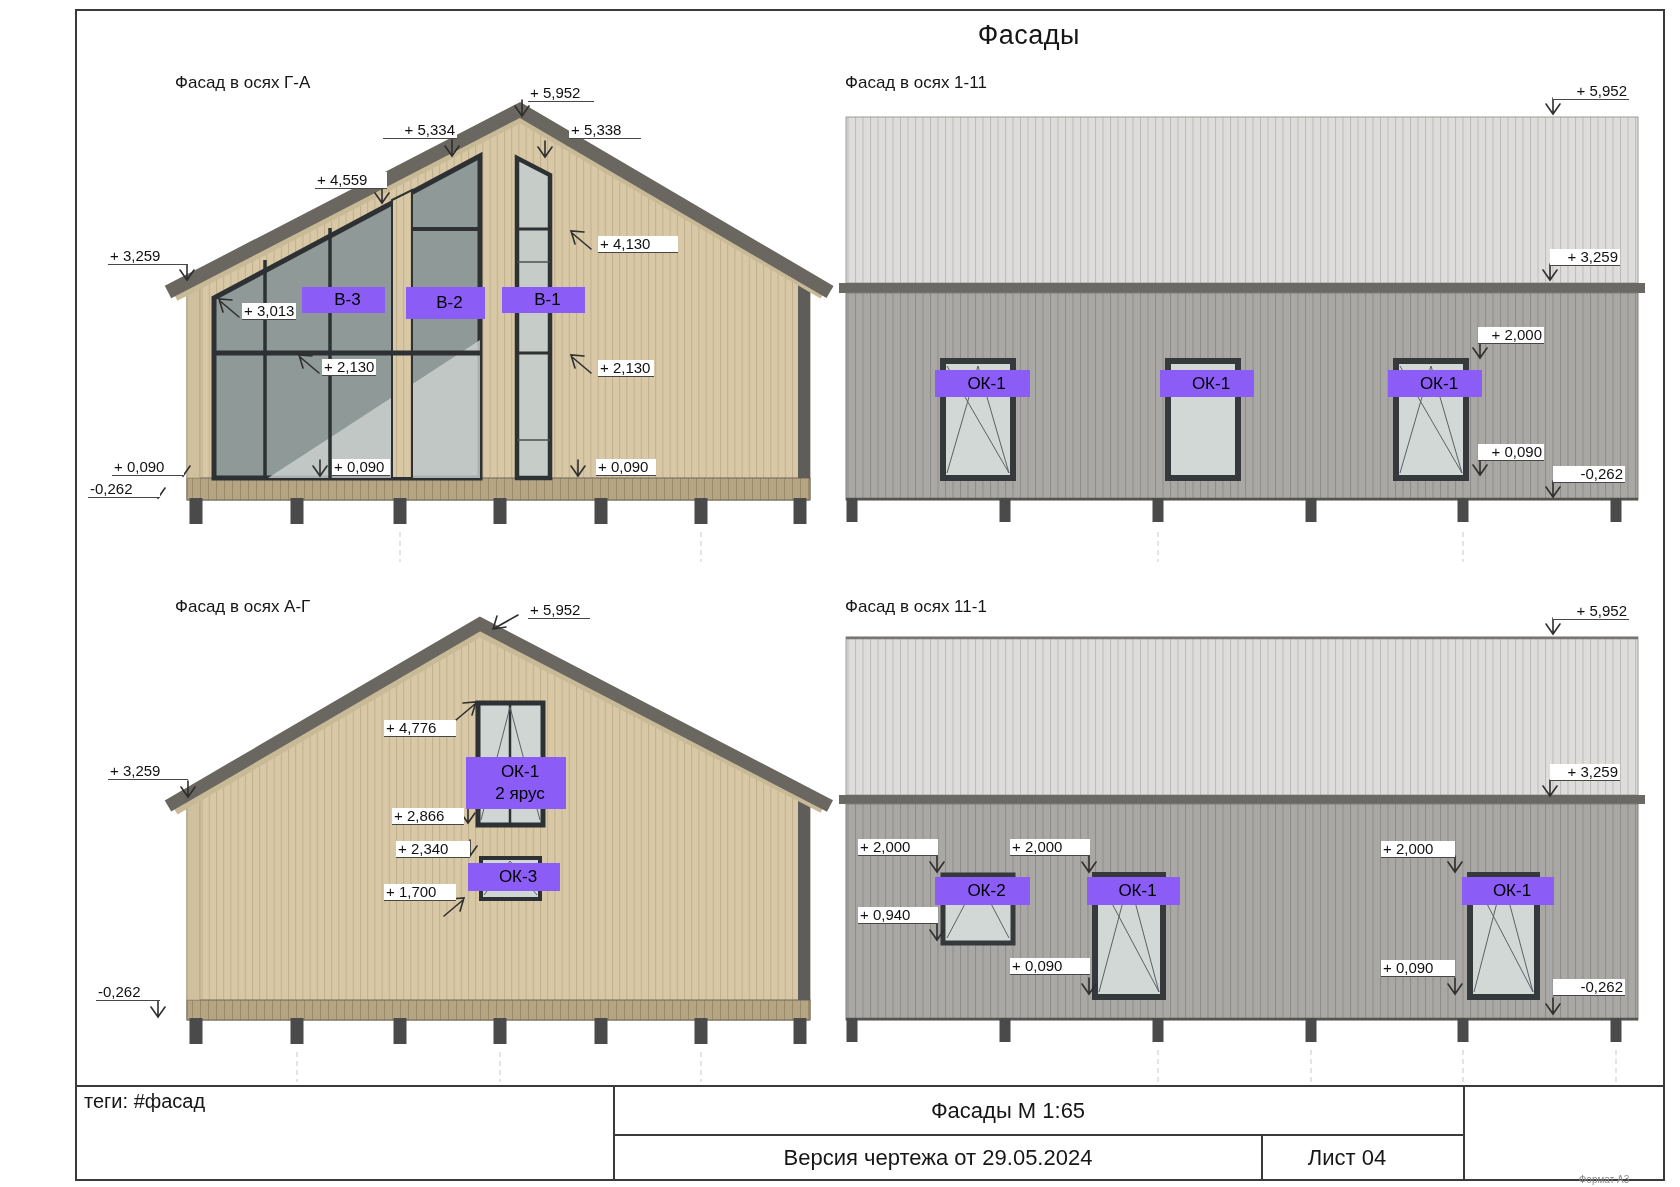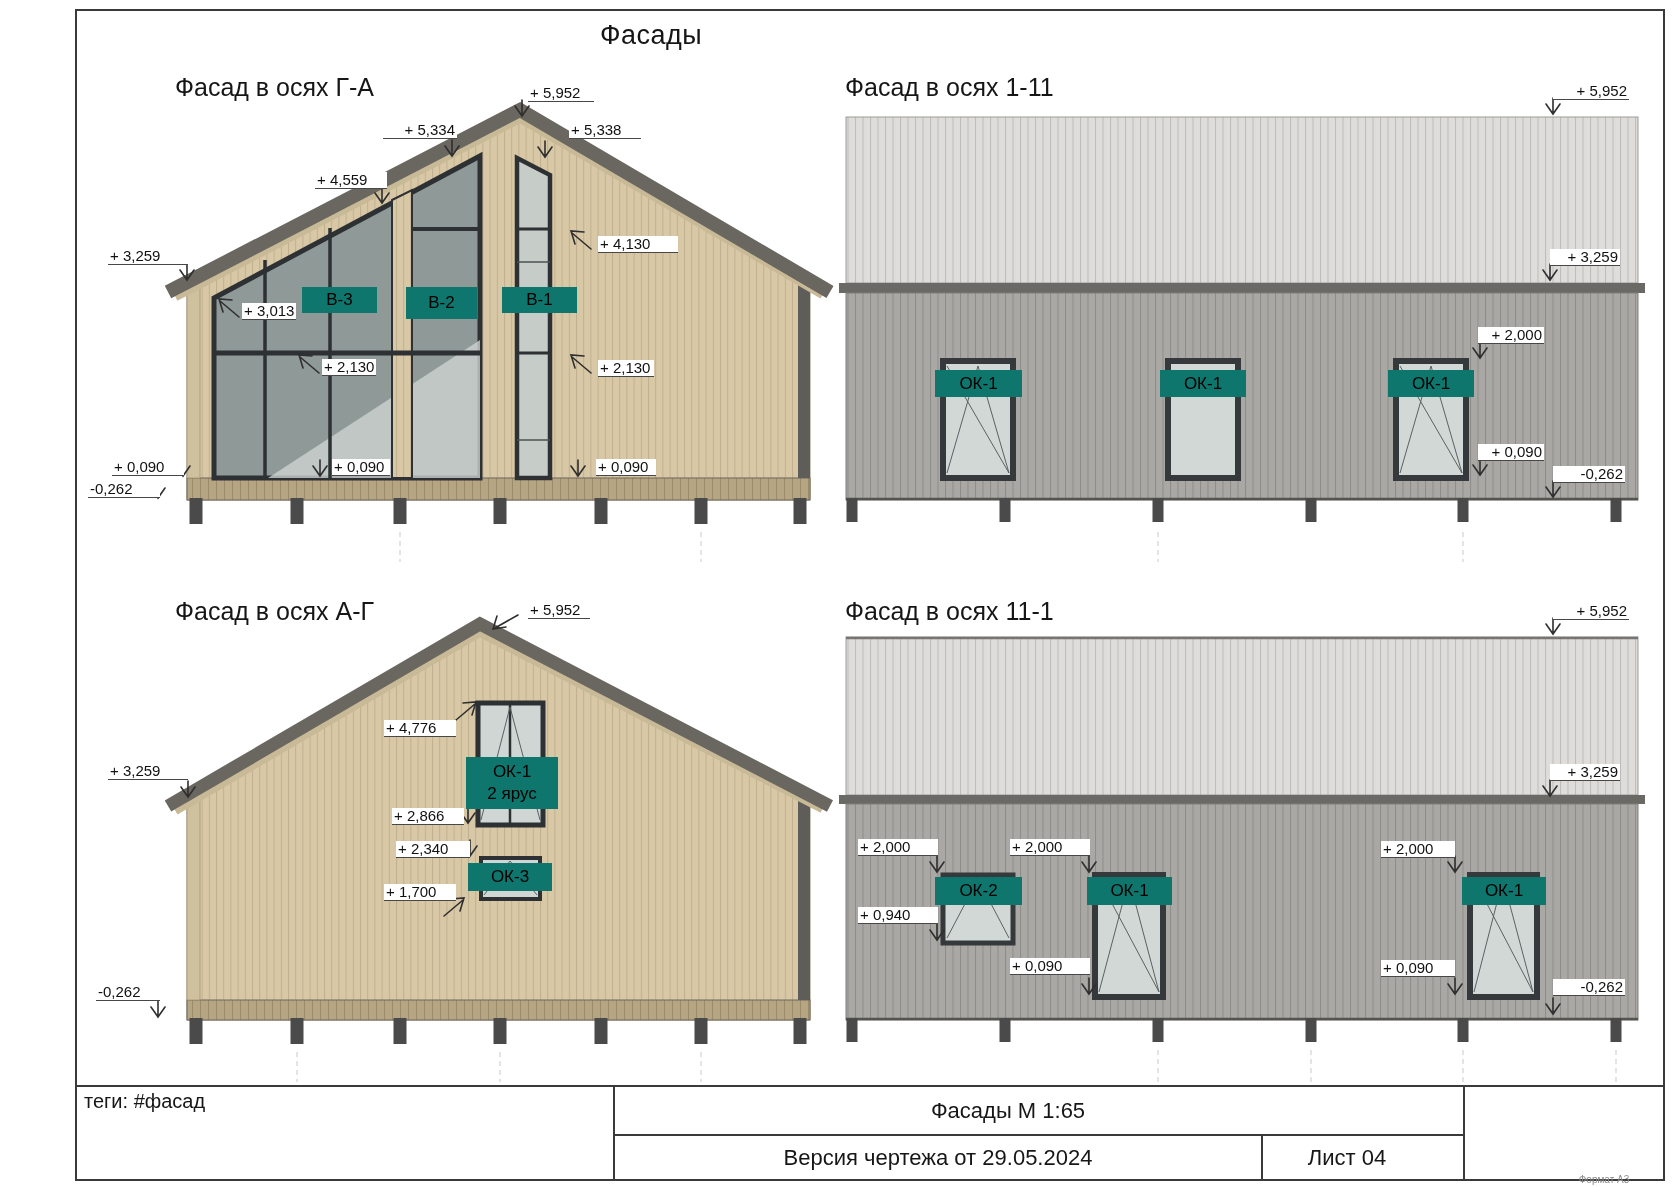--- a/index.html
+++ b/index.html
@@ -1,27 +1,27 @@
 <!DOCTYPE html>
 <html><head>
 <meta charset="utf-8">
 <style>
   html,body{margin:0;padding:0;background:#e8e8e8;}
   .page{position:relative;width:1680px;height:1187px;background:#fff;overflow:hidden;
         font-family:"Liberation Sans",sans-serif;color:#161616;}
   .page svg.bg{position:absolute;left:0;top:0;}
-  .main-title{position:absolute;left:600px;top:20px;width:480px;text-align:left;
+  .main-title{position:absolute;left:600px;top:20px;width:480px;text-align:right;
               font-size:27px;letter-spacing:0.5px;}
-  .ftitle{position:absolute;font-size:25px;white-space:nowrap;}
+  .ftitle{position:absolute;font-size:17px;white-space:nowrap;}
   .dim{position:absolute;font-size:15px;line-height:15px;height:17px;background:#fff;
        border-bottom:1.4px solid #474747;padding:0 2px 1px 2px;color:#111;white-space:nowrap;
        box-sizing:border-box;}
   .dim.tr{text-align:right;}
-  .wlbl{position:absolute;background:#0f766e;color:#000;font-size:17px;display:flex;
-        align-items:center;justify-content:center;text-align:center;line-height:22px;}
+  .wlbl{position:absolute;background:#8b5cf6;color:#000;font-size:17px;display:flex;
+        align-items:center;justify-content:center;text-align:center;line-height:22px;padding-left:8px;}
   .tb-text{position:absolute;font-size:22px;}
   .tb-center{display:flex;align-items:center;justify-content:center;}
   .tags{position:absolute;left:84px;top:1090px;font-size:20px;}
   .format{position:absolute;left:1545px;top:1174px;width:118px;text-align:center;
           font-size:10px;color:#8a8a8a;}
 </style>
 </head>
 <body>
 
 <div class="page">

